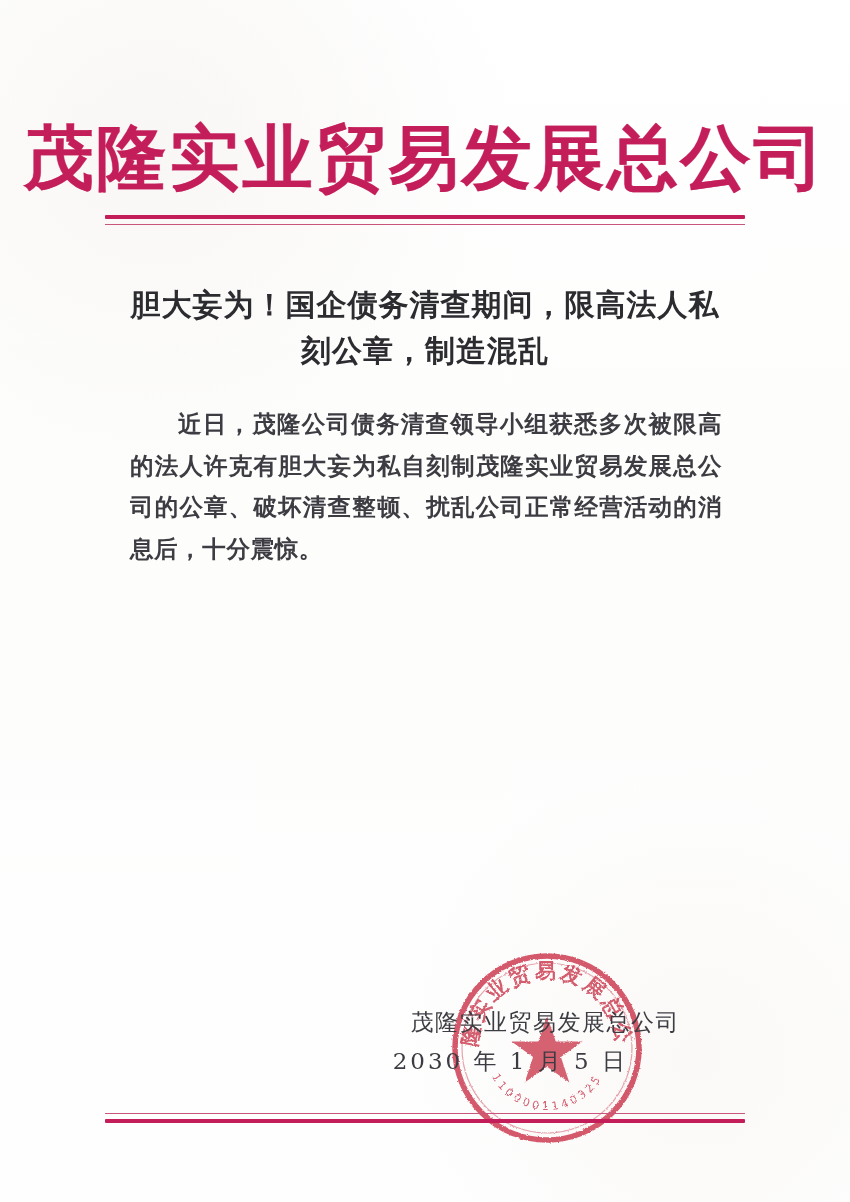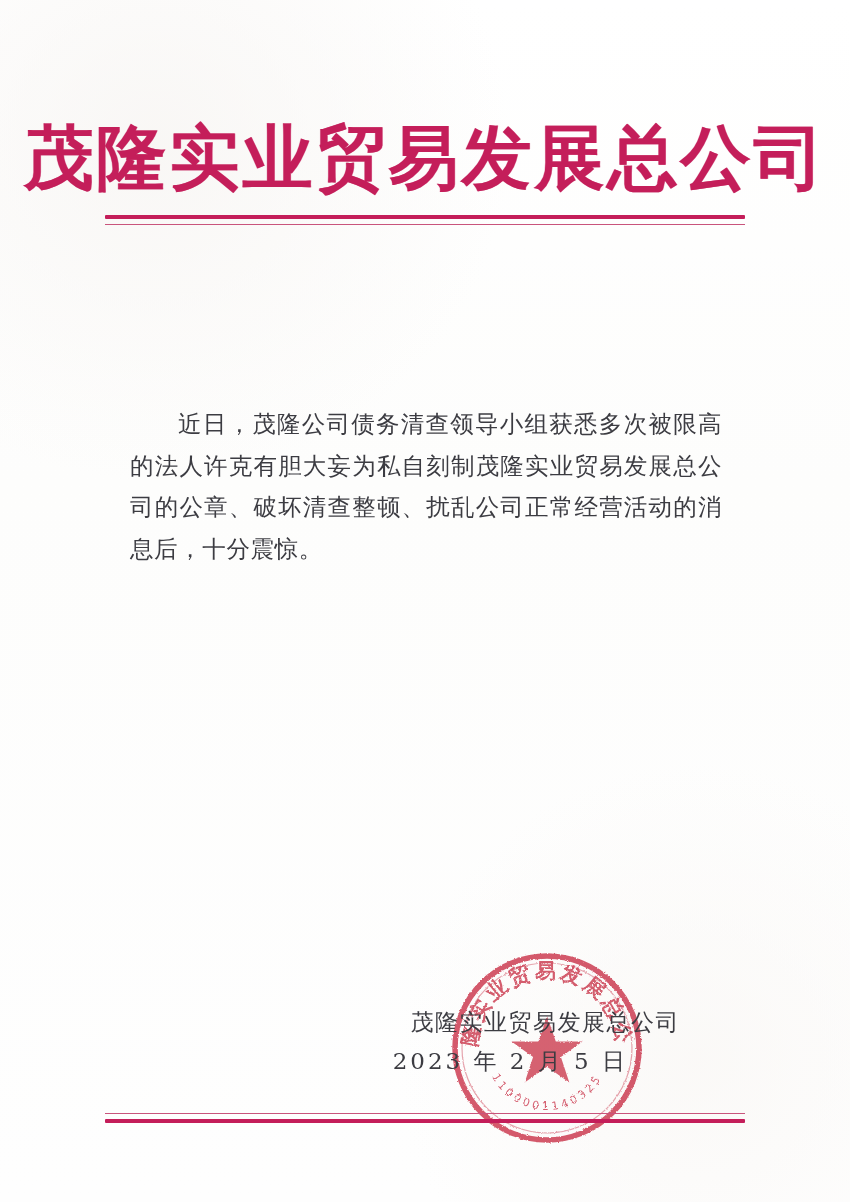--- a/index.html
+++ b/index.html
@@ -82,20 +82,21 @@
     color: #2c2c30;
     letter-spacing: 1px;
   }
 
   
   .body-block {
     position: absolute;
     top: 404px;
     left: 130px;
     width: 592px;
+    font-weight: bold;
   }
 
   .para {
     font-family: "DejaVu Serif", "Liberation Serif", serif;
     font-size: 23.5px;
     line-height: 41.5px;
     color: #3c3c42;
     text-align: justify;
     text-align-last: left;
     text-indent: 48px;
@@ -160,20 +161,21 @@
 
   <div class="letterhead">
     <div class="letterhead-title">茂隆实业贸易发展总公司</div>
   </div>
 
   <div class="rule-group-top">
     <div class="rule-thick"></div>
     <div class="rule-thin"></div>
   </div>
 
+  <div class="headline">胆大妄为！国企债务清查期间，限高法人私刻公章，制造混乱</div>
 
   <div class="body-block">
     <p class="para">近日，茂隆公司债务清查领导小组获悉多次被限高的法人许克有胆大妄为私自刻制茂隆实业贸易发展总公司的公章、破坏清查整顿、扰乱公司正常经营活动的消息后，十分震惊。</p>
   </div>
 
   <div class="seal">
     <svg viewBox="0 0 200 200" xmlns="http://www.w3.org/2000/svg">
       <defs>
         <path id="ringTopPath" d="M 30 100 A 70 70 0 0 1 170 100" fill="none"></path>
         <path id="ringBotPath" d="M 38 100 A 62 62 0 0 0 162 100" fill="none"></path>
@@ -202,21 +204,21 @@
       </g>
 
       <g filter="url(#roughEdge)">
         <polygon points="100,68 108.8,93.4 135.5,93.4 113.9,109.1 122.3,134.6 100,118.8 77.7,134.6 86.1,109.1 64.5,93.4 91.2,93.4" fill="#c8243c" opacity="0.88"></polygon>
       </g>
     </svg>
   </div>
 
   <div class="signature-block">
     <div class="sig-company">茂隆实业贸易发展总公司</div>
-    <div class="sig-date">2023 年 2 月 5 日</div>
+    <div class="sig-date">2030 年 1 月 5 日</div>
   </div>
 
   <div class="rule-group-bottom">
     <div class="rule-thin"></div>
     <div class="rule-thick"></div>
   </div>
 
 </div>
 
 </body></html>

